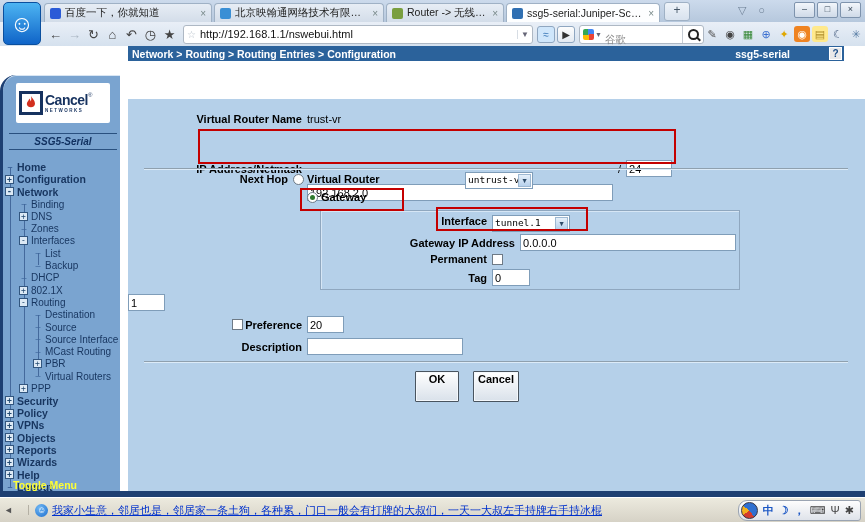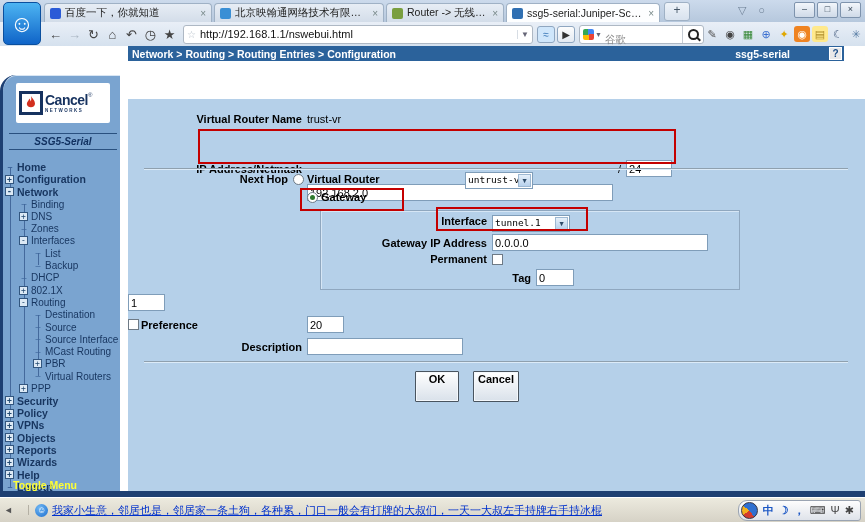--- a/index.html
+++ b/index.html
@@ -391,41 +391,41 @@
         </div>
 
         <div class="subbox">
           <div class="srow" style="top:4px;">
             <span class="slabel">Interface</span>
           </div>
           <div class="dd-select" style="left:171px;top:4px;width:74px;">
             <span>tunnel.1</span>
             <span class="dd-arr">▼</span>
           </div>
-          <div class="srow" style="top:23px;">
+          <div class="srow" style="top:23px;padding-left:28px;">
             <span class="slabel">Gateway IP Address</span>
             <input class="tin" style="width: 210px;" value="0.0.0.0">
           </div>
           <div class="srow" style="top:42px;">
             <span class="slabel">Permanent</span>
             <span class="cb"></span>
           </div>
-          <div class="srow" style="top:58px;padding-left:44px;">
+          <div class="srow" style="top:58px;">
             <span class="slabel">Tag</span>
             <input class="tin" style="width: 32px;" value="0">
           </div>
         </div>
         <div class="redbox" style="left:308px;top:108px;width:148px;height:20px;"></div>
 
         <div class="frow" style="top:195px;">
           <input class="tin" style="width: 31px;" value="1">
         </div>
 
         <div class="frow" style="top:217px;">
-          <span class="flabel" style="display:flex;align-items:center;">
+          <span class="flabel" style="display:flex;justify-content:flex-end;align-items:center;">
             <span class="cb" style="margin-right:2px;"></span>
             <span>Preference</span>
           </span>
           <input class="tin" style="width: 31px;" value="20">
         </div>
 
         <div class="frow" style="top:239px;">
           <span class="flabel">Description</span>
           <input class="tin" style="width: 150px;" value="">
         </div>

